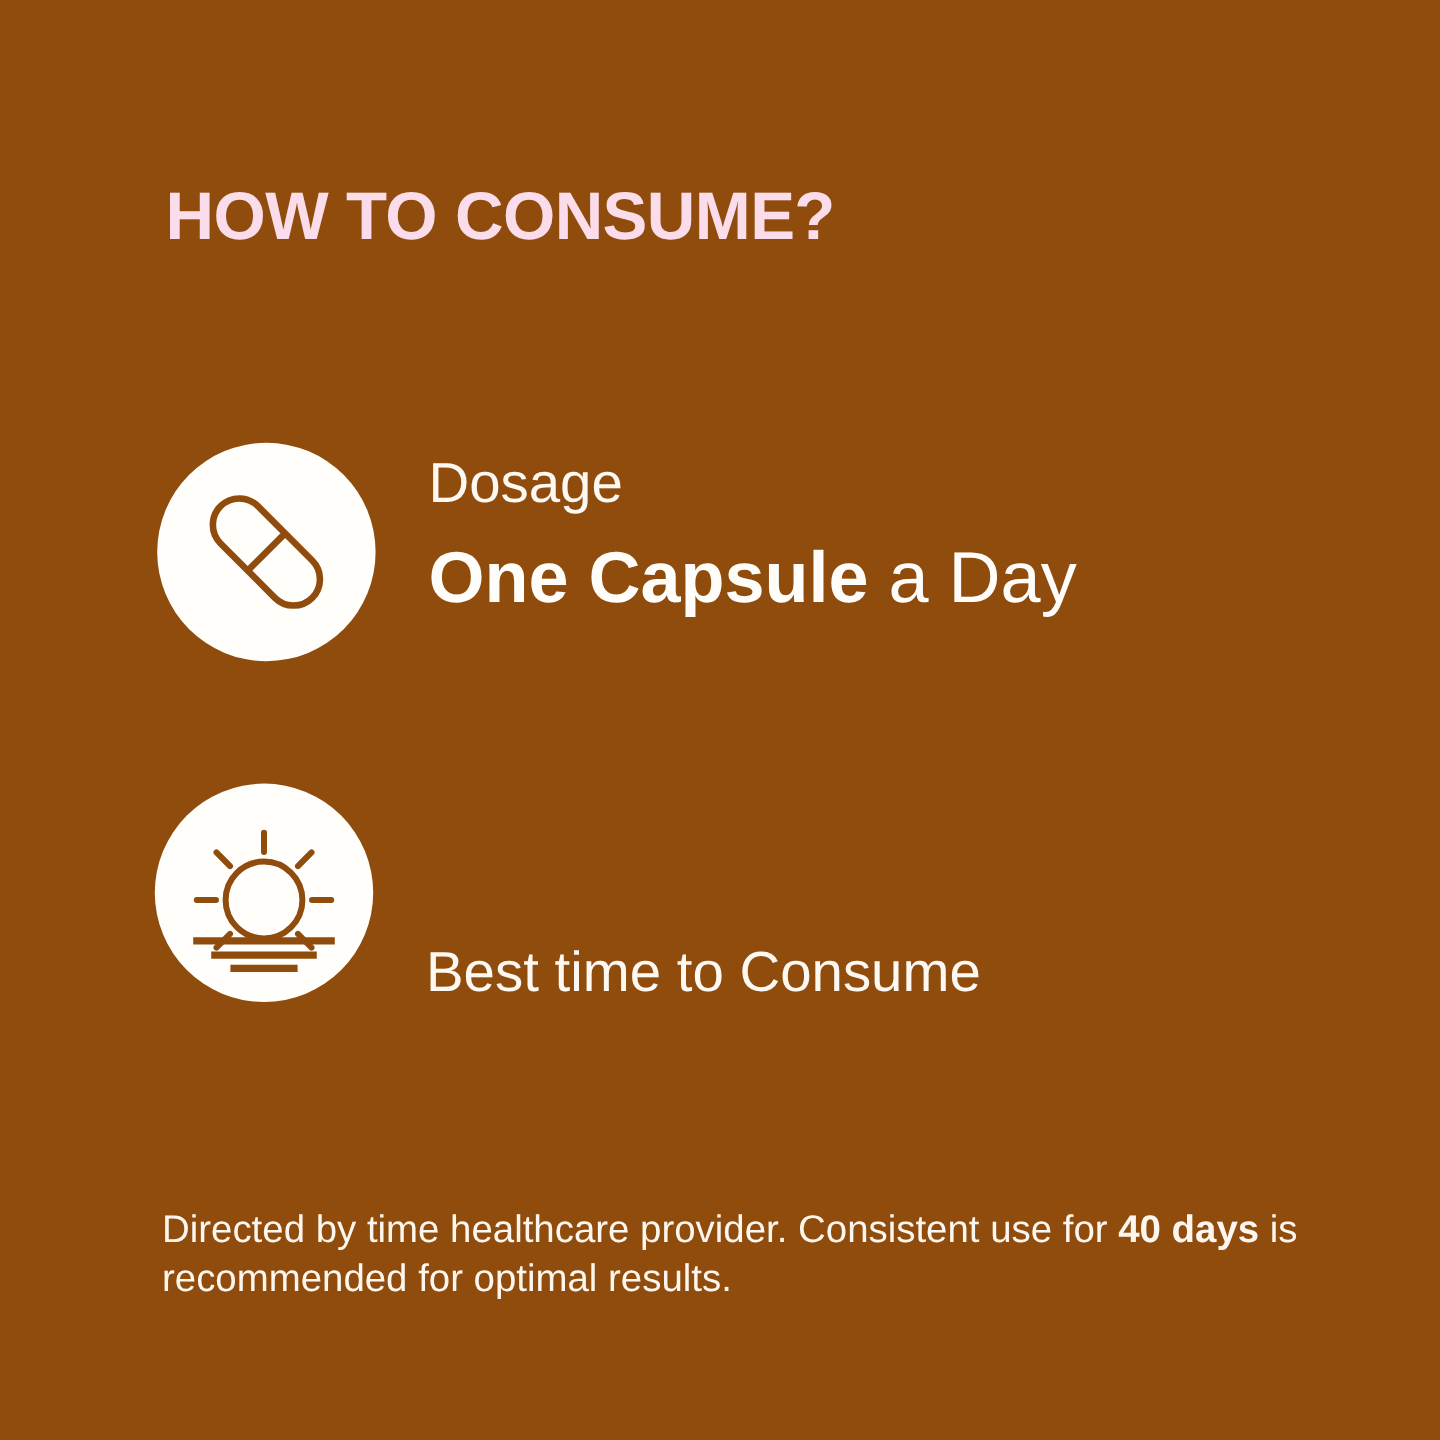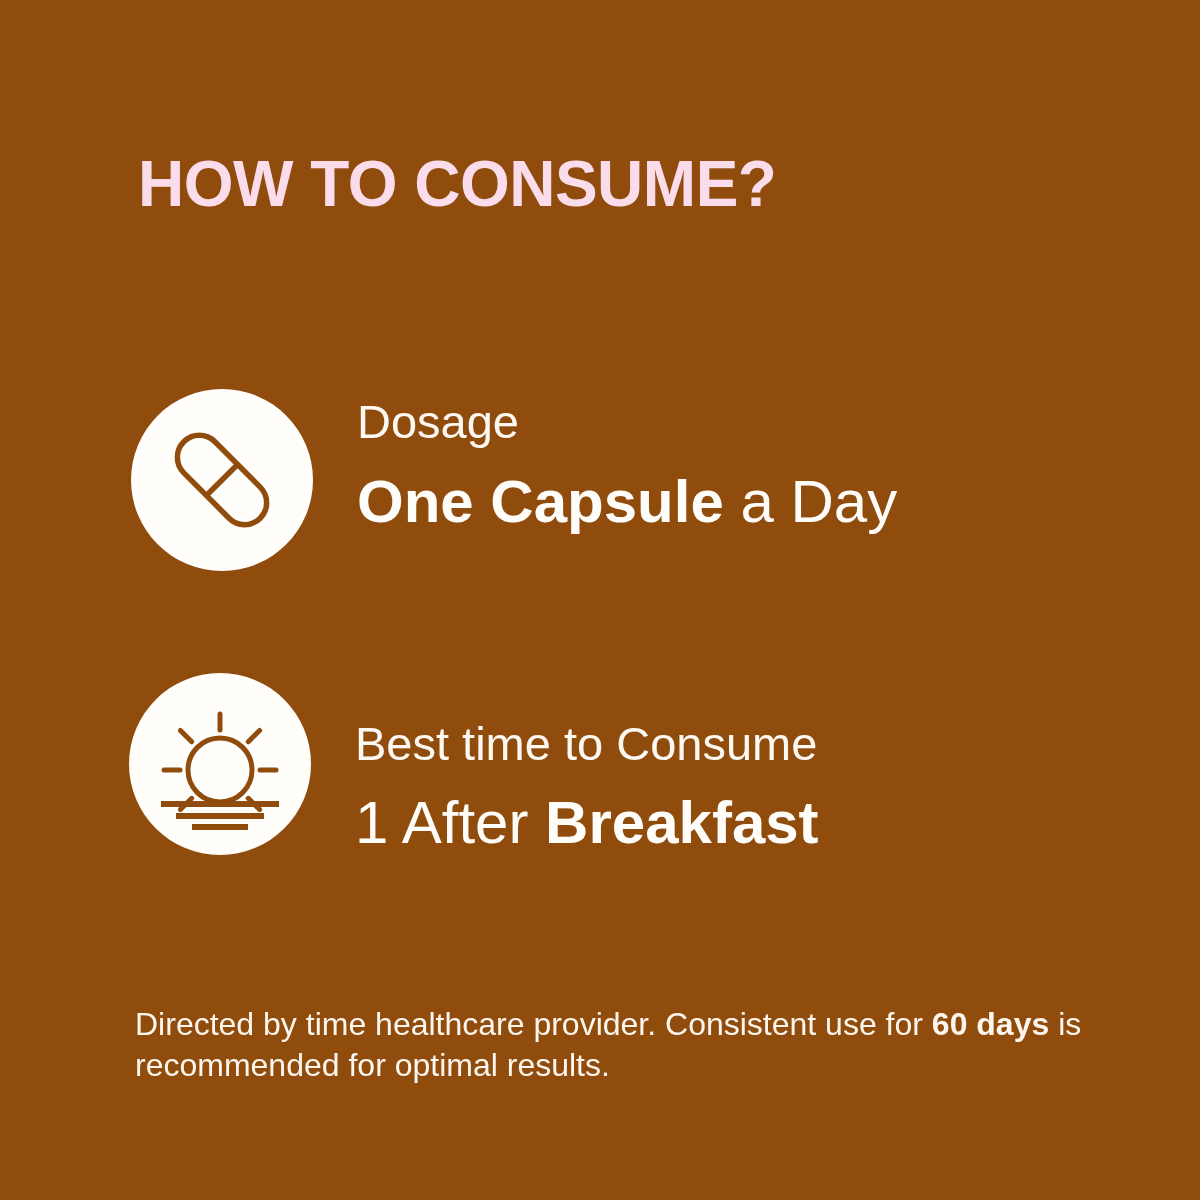--- a/index.html
+++ b/index.html
@@ -18,35 +18,34 @@
     height: 1200px;
     background: #8f4c0d;
     box-sizing: border-box;
   }
 
   
   .title {
     position: absolute;
     left: 138px;
     top: 152px;
-    font-size: 64px;
+    font-size: 56px;
     line-height: 1.0;
     font-weight: 900;
     letter-spacing: -0.5px;
     color: #fbdceb;
     white-space: nowrap;
     -webkit-font-smoothing: antialiased;
   }
 
   
   .row {
     position: absolute;
     display: flex;
     align-items: flex-start;
-    margin-top: 20px;
   }
   #row-dosage { left: 131px; top: 369px; }
   #row-timing { left: 129px; top: 653px; align-items: flex-end; }
 
   .icon-badge {
     width: 182px;
     height: 182px;
     min-width: 182px;
     border-radius: 50%;
     background: #fffefb;
@@ -138,23 +137,20 @@
           <g fill="none" stroke="#8f4c0d" stroke-width="6" stroke-linecap="butt">
             <line x1="7" y1="106" x2="125" y2="106"></line>
             <line x1="22" y1="118" x2="110" y2="118"></line>
             <line x1="38" y1="129" x2="94" y2="129"></line>
           </g>
         </svg>
       </span>
     </div>
     <div class="row-text">
       <div class="row-label">Best time to Consume</div>
-      <div class="row-value">
-        <span>1 After </span><b>Breakfast</b>
-      </div>
     </div>
   </div>
 
   <div class="footnote">
-    <span>Directed by time healthcare provider. Consistent use for </span><b>60 days</b><span> is recommended for optimal results.</span>
+    <span>Directed by time healthcare provider. Consistent use for </span><b>40 days</b><span> is recommended for optimal results.</span>
   </div>
 
 </div>
 
 </body></html>

